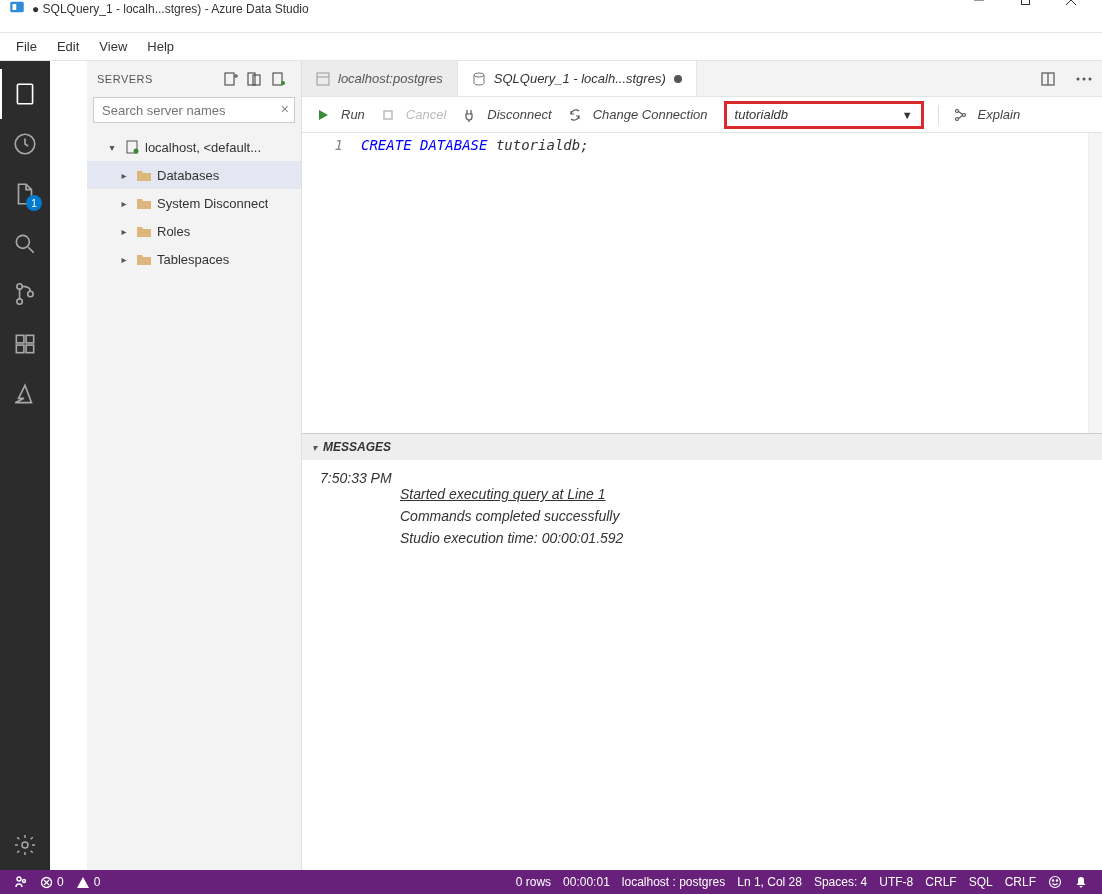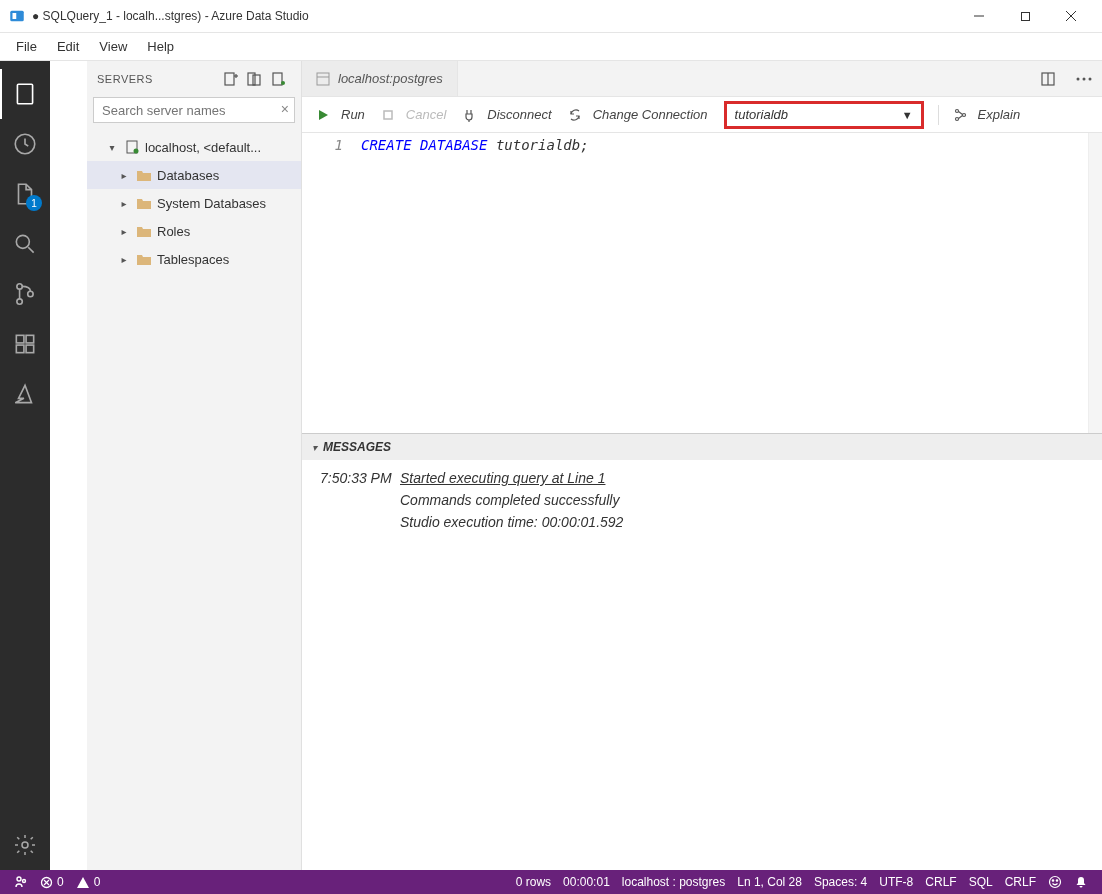--- a/index.html
+++ b/index.html
@@ -1,19 +1,19 @@
 <!DOCTYPE html>
 <html><head>
 <meta charset="utf-8">
 <style>
   * { box-sizing: border-box; margin: 0; padding: 0; }
   body { font-family: "Segoe UI", Arial, sans-serif; font-size: 13px; color: #333; background: #fff; width: 1102px; height: 894px; overflow: hidden; display: flex; flex-direction: column; }
   
   
-  .titlebar { height: 29px; display: flex; align-items: center; padding: 16px 8px; border-bottom: 1px solid #e5e5e5; }
+  .titlebar { height: 29px; display: flex; align-items: flex-end; padding: 16px 8px; border-bottom: 1px solid #e5e5e5; }
   .titlebar .app-icon { width: 18px; height: 18px; margin-right: 6px; display:inline-flex; }
   .titlebar .title { flex: 1; font-size: 12px; color: #333; }
   .titlebar .win-controls { display: flex; gap: 0; }
   .titlebar .win-btn { width: 46px; height: 32px; display: flex; align-items: center; justify-content: center; font-size: 14px; color: #333; cursor: default; }
   
   
   .menubar { height: 28px; display: flex; align-items: center; padding: 0 6px; border-bottom: 1px solid #e5e5e5; }
   .menubar .menu-item { padding: 4px 10px; font-size: 13px; cursor: default; }
   
   
@@ -75,21 +75,21 @@
   .editor-scroll { width:14px; background:#f5f5f5; border-left:1px solid #eee; }
   
   
   .panel { flex:1; border-top: 1px solid #ccc; display:flex; flex-direction:column; background:#fff; }
   .panel-header { height: 26px; background:#eee; display:flex; align-items:center; padding: 0 10px; gap:6px; }
   .panel-header .chev2 { font-size:10px; color:#555; }
   .panel-header .ptitle { font-weight:600; font-size:12px; color:#333; }
   .panel-body { padding: 10px 18px; font-size:14px; color:#333; }
   .msgrow { display:flex; margin-bottom: 6px; }
   .msgtime { color:#333; width:80px; }
-  .msgtext.first { text-decoration: underline; }
+  .msgtext.first { text-decoration: underline; margin-top: 16px; }
   .msgcol { display:flex; flex-direction:column; gap:6px; }
   
   
   .statusbar { height: 24px; background:#68217a; color:#fff; display:flex; align-items:center; font-size:12px; padding: 0 8px; }
   .statusbar .sitem { padding: 0 6px; display:flex; align-items:center; gap:4px; height:100%; cursor:default; }
   .statusbar .spacer { flex:1; }
   .statusbar .sicon { display:inline-flex; }
 </style>
 </head>
 <body>
@@ -235,21 +235,21 @@
           </span>
         <span class="tlabel">Databases</span>
       </div>
       <div class="tree-row indent2">
         <span class="chev">▸</span>
         <span class="ticon">
             <svg width="16" height="14" viewBox="0 0 16 14">
               <path d="M1 3 L6 3 L7 5 L15 5 L15 13 L1 13 Z" fill="#dcb67a"></path>
             </svg>
           </span>
-        <span class="tlabel">System Databases</span>
+        <span class="tlabel">System Disconnect</span>
       </div>
       <div class="tree-row indent2">
         <span class="chev">▸</span>
         <span class="ticon">
             <svg width="16" height="14" viewBox="0 0 16 14">
               <path d="M1 3 L6 3 L7 5 L15 5 L15 13 L1 13 Z" fill="#dcb67a"></path>
             </svg>
           </span>
         <span class="tlabel">Roles</span>
       </div>
@@ -268,20 +268,30 @@
   <div class="editorgroup">
     <div class="tabs">
       <div class="tab">
         <span class="tabicon">
             <svg width="14" height="14" viewBox="0 0 14 14">
               <rect x="1" y="1" width="12" height="12" fill="none" stroke="#999"></rect>
               <line x1="1" y1="5" x2="13" y2="5" stroke="#999"></line>
             </svg>
           </span>
         <span>localhost:postgres</span>
+      </div>
+      <div class="tab active">
+        <span class="tabicon">
+            <svg width="14" height="14" viewBox="0 0 14 14">
+              <ellipse cx="7" cy="3" rx="5" ry="2" fill="none" stroke="#777"></ellipse>
+              <path d="M2 3 L2 11 A5 2 0 0 0 12 11 L12 3" fill="none" stroke="#777"></path>
+            </svg>
+          </span>
+        <span>SQLQuery_1 - localh...stgres)</span>
+        <span class="dirty"></span>
       </div>
       <div class="spacer"></div>
       <div class="tabaction">
         <svg width="16" height="16" viewBox="0 0 16 16" fill="none" stroke="#555" stroke-width="1.2">
             <rect x="2" y="2" width="12" height="12"></rect>
             <line x1="8" y1="2" x2="8" y2="14"></line>
           </svg>
       </div>
       <div class="tabaction">
         <svg width="16" height="4" viewBox="0 0 16 4">

